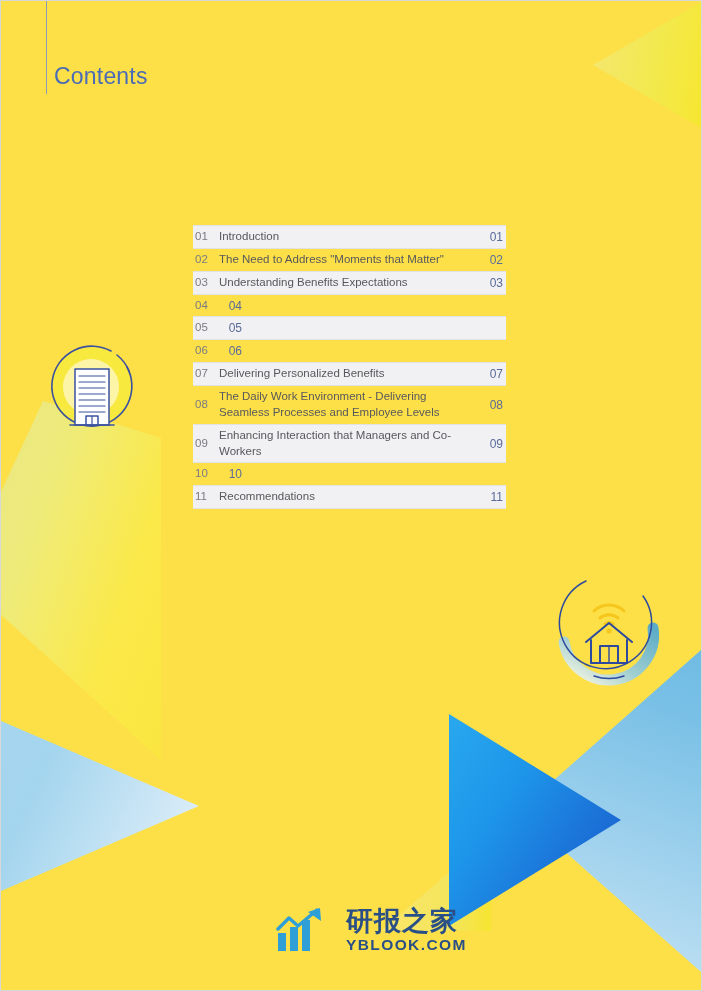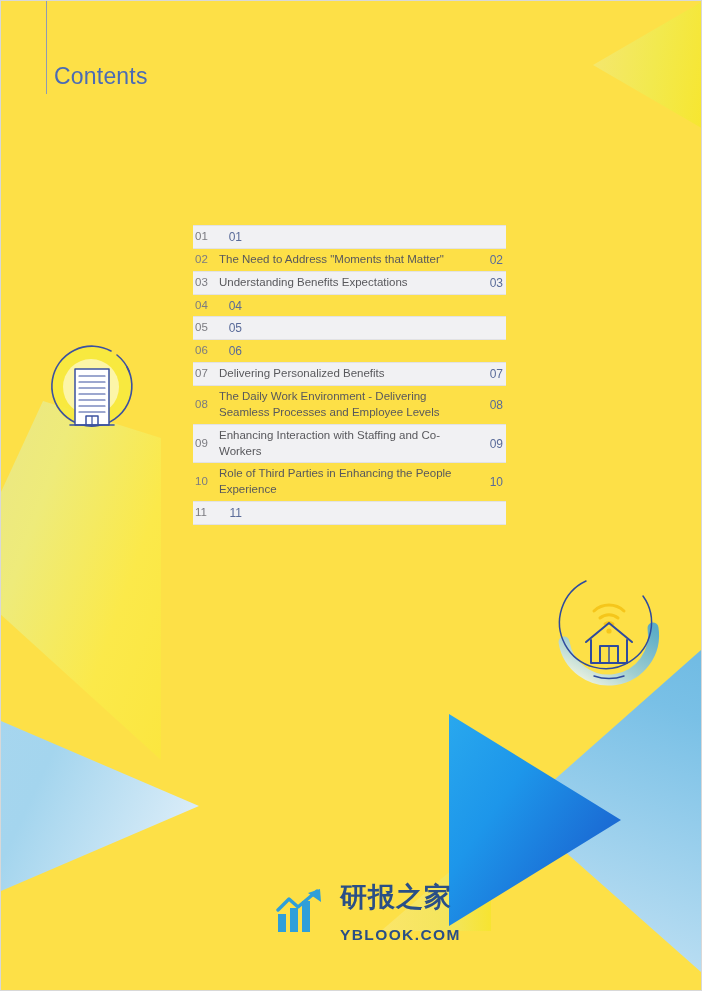--- a/index.html
+++ b/index.html
@@ -137,44 +137,44 @@
   #icon-smarthome {
     position: absolute;
     left: 545px; top: 565px;
     width: 125px; height: 125px;
   }
   .badge-svg { display: block; width: 100%; height: 100%; }
 
   
   #watermark {
     position: absolute;
-    left: 275px; top: 882px;
+    left: 275px; top: 906px;
     display: flex;
-    align-items: center;
-    gap: 14px;
+    align-items: flex-start;
+    gap: 20px;
   }
   #watermark-text-block {
     display: flex;
     flex-direction: column;
     justify-content: center;
     line-height: 1;
   }
   #watermark-cn {
     font-size: 27px;
     font-weight: 700;
     color: #2a4f86;
     letter-spacing: 1px;
     font-family: "DejaVu Sans", sans-serif;
   }
   #watermark-en {
     font-size: 15.5px;
     font-weight: 700;
     color: #2a4f86;
     letter-spacing: 1.4px;
-    margin-top: 17px;
+    margin-top: 3px;
   }
 </style>
 </head>
 <body>
 
 <div id="page">
 
   <div class="shape" id="shape-yellow-top"></div>
   <div class="shape" id="shape-yellow-banner"></div>
   <div class="shape" id="shape-blue-left"></div>
@@ -182,20 +182,21 @@
   <div class="shape" id="shape-yellow-small"></div>
   <div class="shape" id="shape-blue-arrow"></div>
 
   <div id="header-rule"></div>
   <div id="page-title">Contents</div>
 
   <div id="toc">
 
     <div class="toc-row alt">
       <span class="toc-index">01</span>
+      <span class="toc-title">Introduction</span>
       <span class="toc-page">01</span>
     </div>
 
     <div class="toc-row">
       <span class="toc-index">02</span>
       <span class="toc-title">The Need to Address "Moments that Matter"</span>
       <span class="toc-page">02</span>
     </div>
 
     <div class="toc-row alt">
@@ -226,32 +227,32 @@
     </div>
 
     <div class="toc-row">
       <span class="toc-index">08</span>
       <span class="toc-title">The Daily Work Environment - Delivering Seamless Processes and Employee Levels</span>
       <span class="toc-page">08</span>
     </div>
 
     <div class="toc-row alt">
       <span class="toc-index">09</span>
-      <span class="toc-title">Enhancing Interaction with Staffing and Co-Workers</span>
+      <span class="toc-title">Enhancing Interaction that Managers and Co-Workers</span>
       <span class="toc-page">09</span>
     </div>
 
     <div class="toc-row">
       <span class="toc-index">10</span>
-      <span class="toc-title">Role of Third Parties in Enhancing the People Experience</span>
       <span class="toc-page">10</span>
     </div>
 
     <div class="toc-row alt">
       <span class="toc-index">11</span>
+      <span class="toc-title">Recommendations</span>
       <span class="toc-page">11</span>
     </div>
 
   </div>
 
   <div id="icon-building">
     <svg class="badge-svg" viewBox="0 0 110 110" xmlns="http://www.w3.org/2000/svg">
 
       <circle cx="52" cy="56" r="40" fill="#f7ea3e" opacity="0.9"></circle>
       <circle cx="52" cy="56" r="28" fill="#ffffff" opacity="0.55"></circle>

